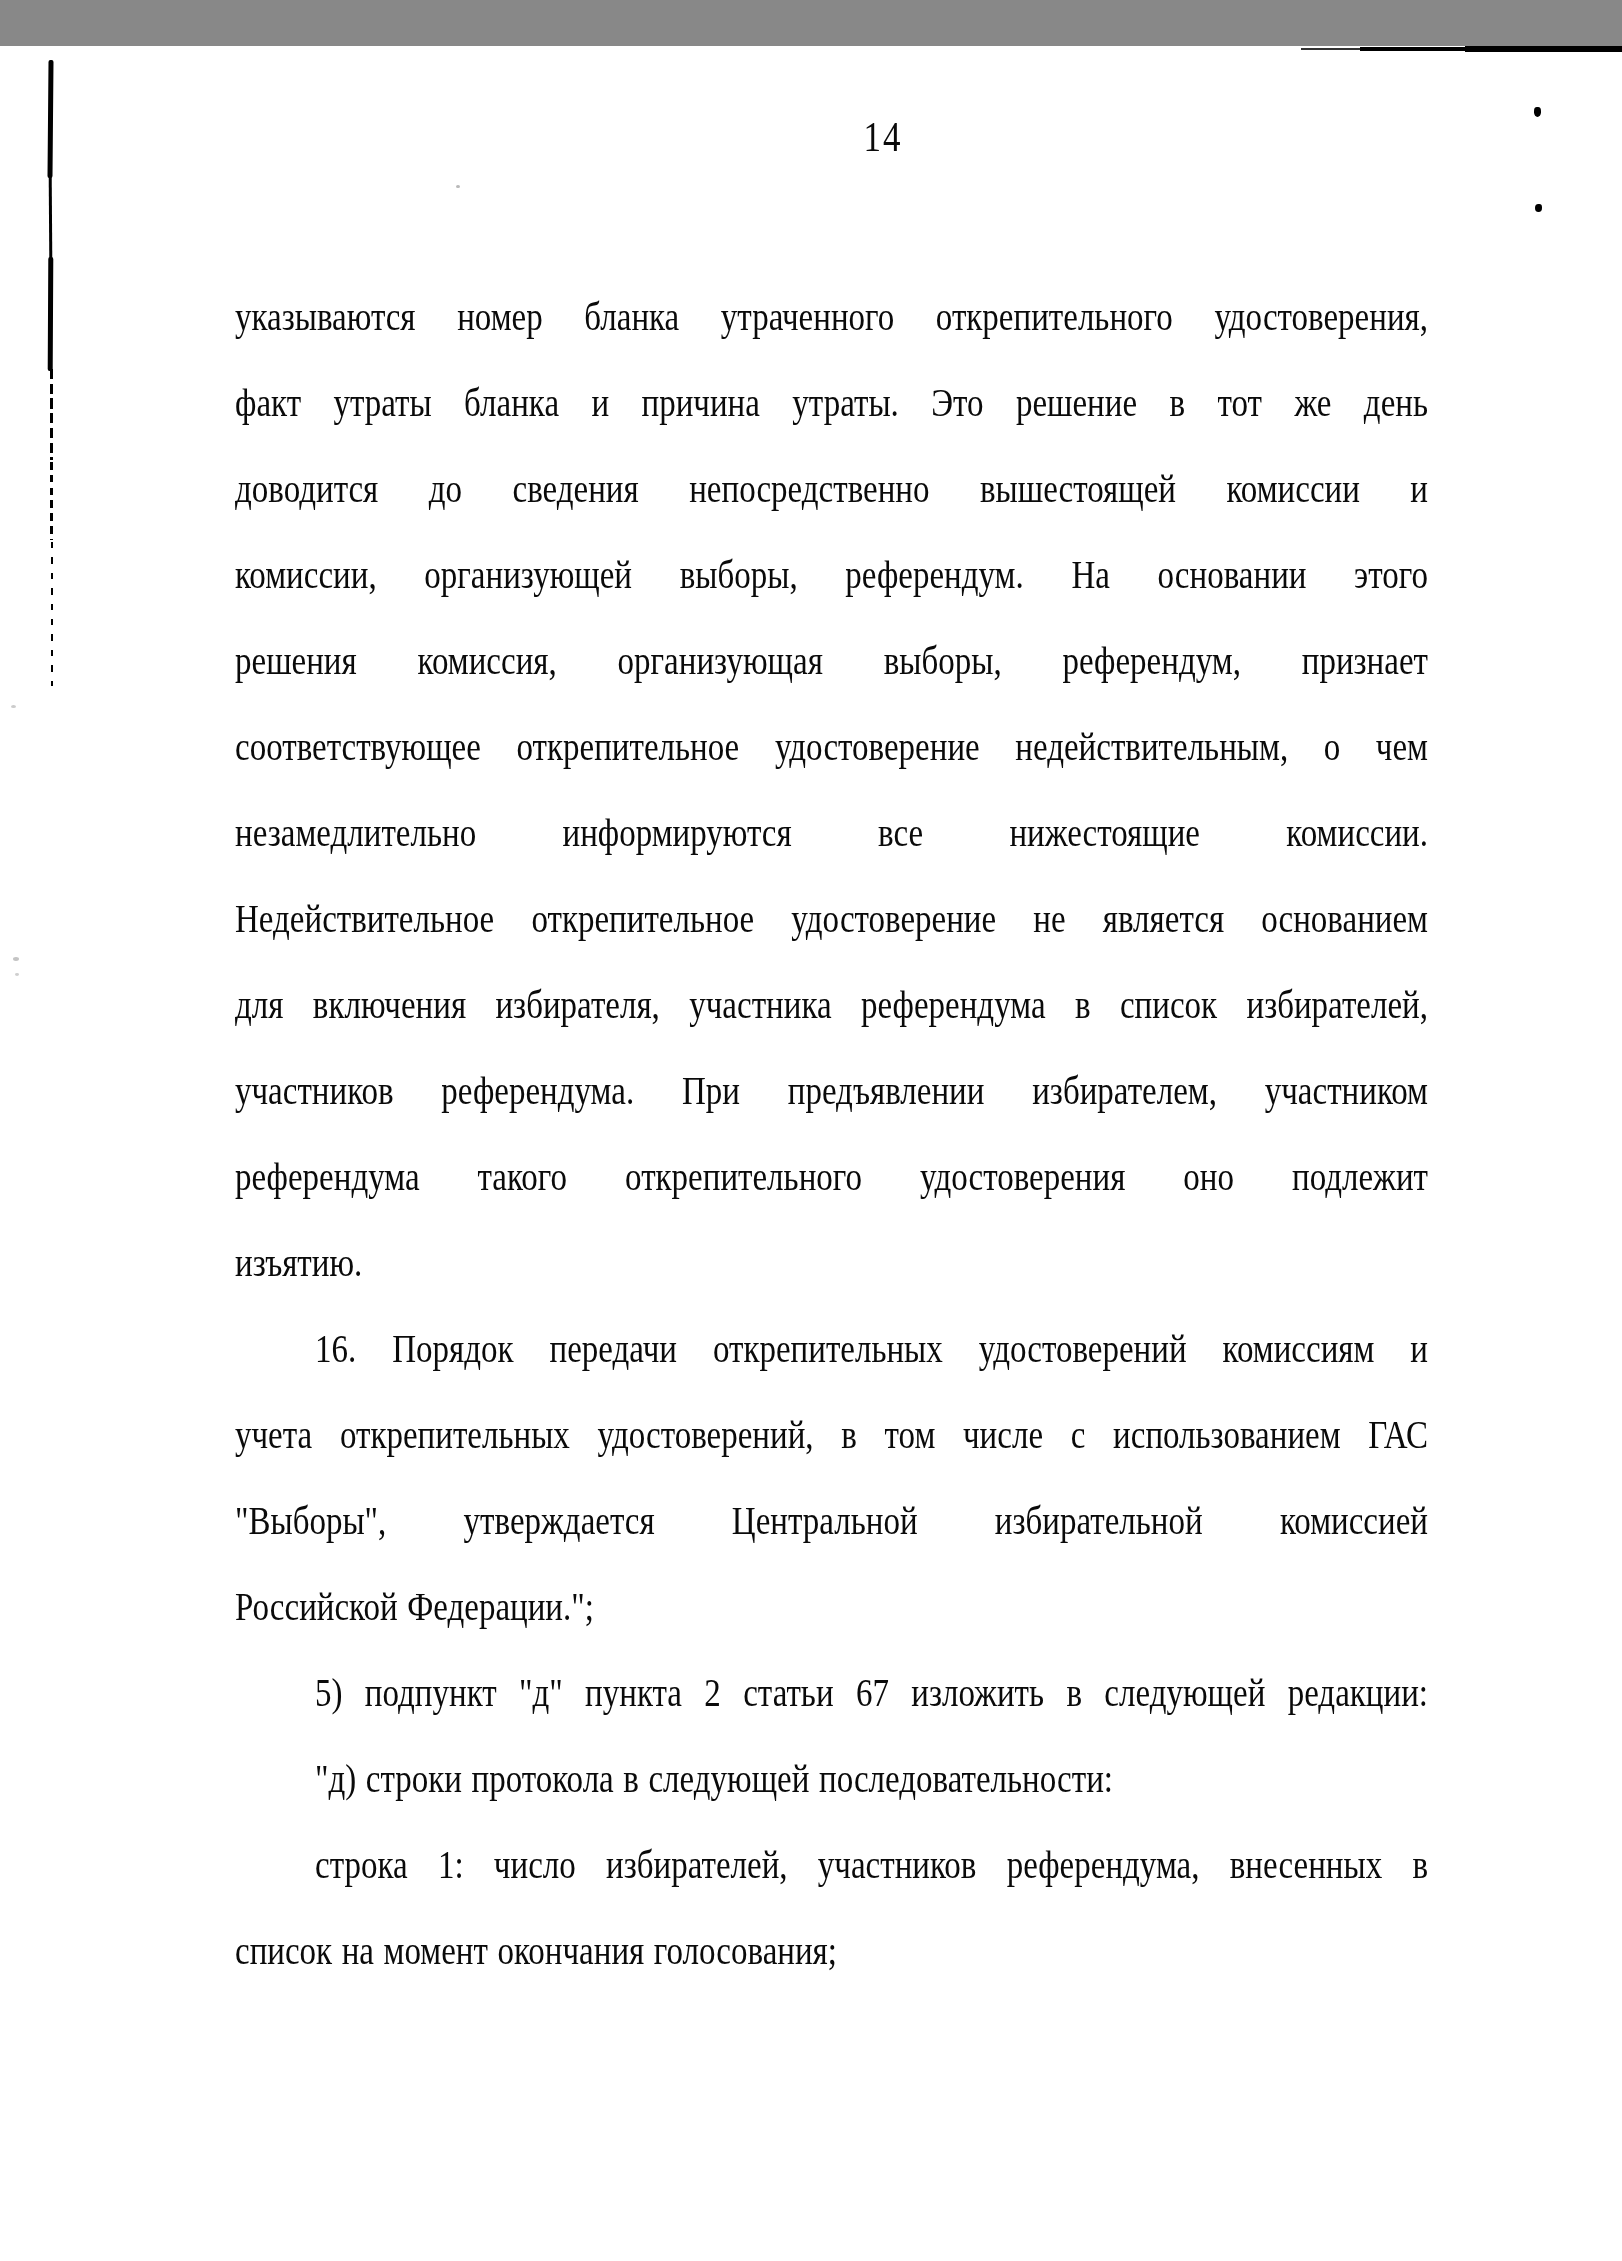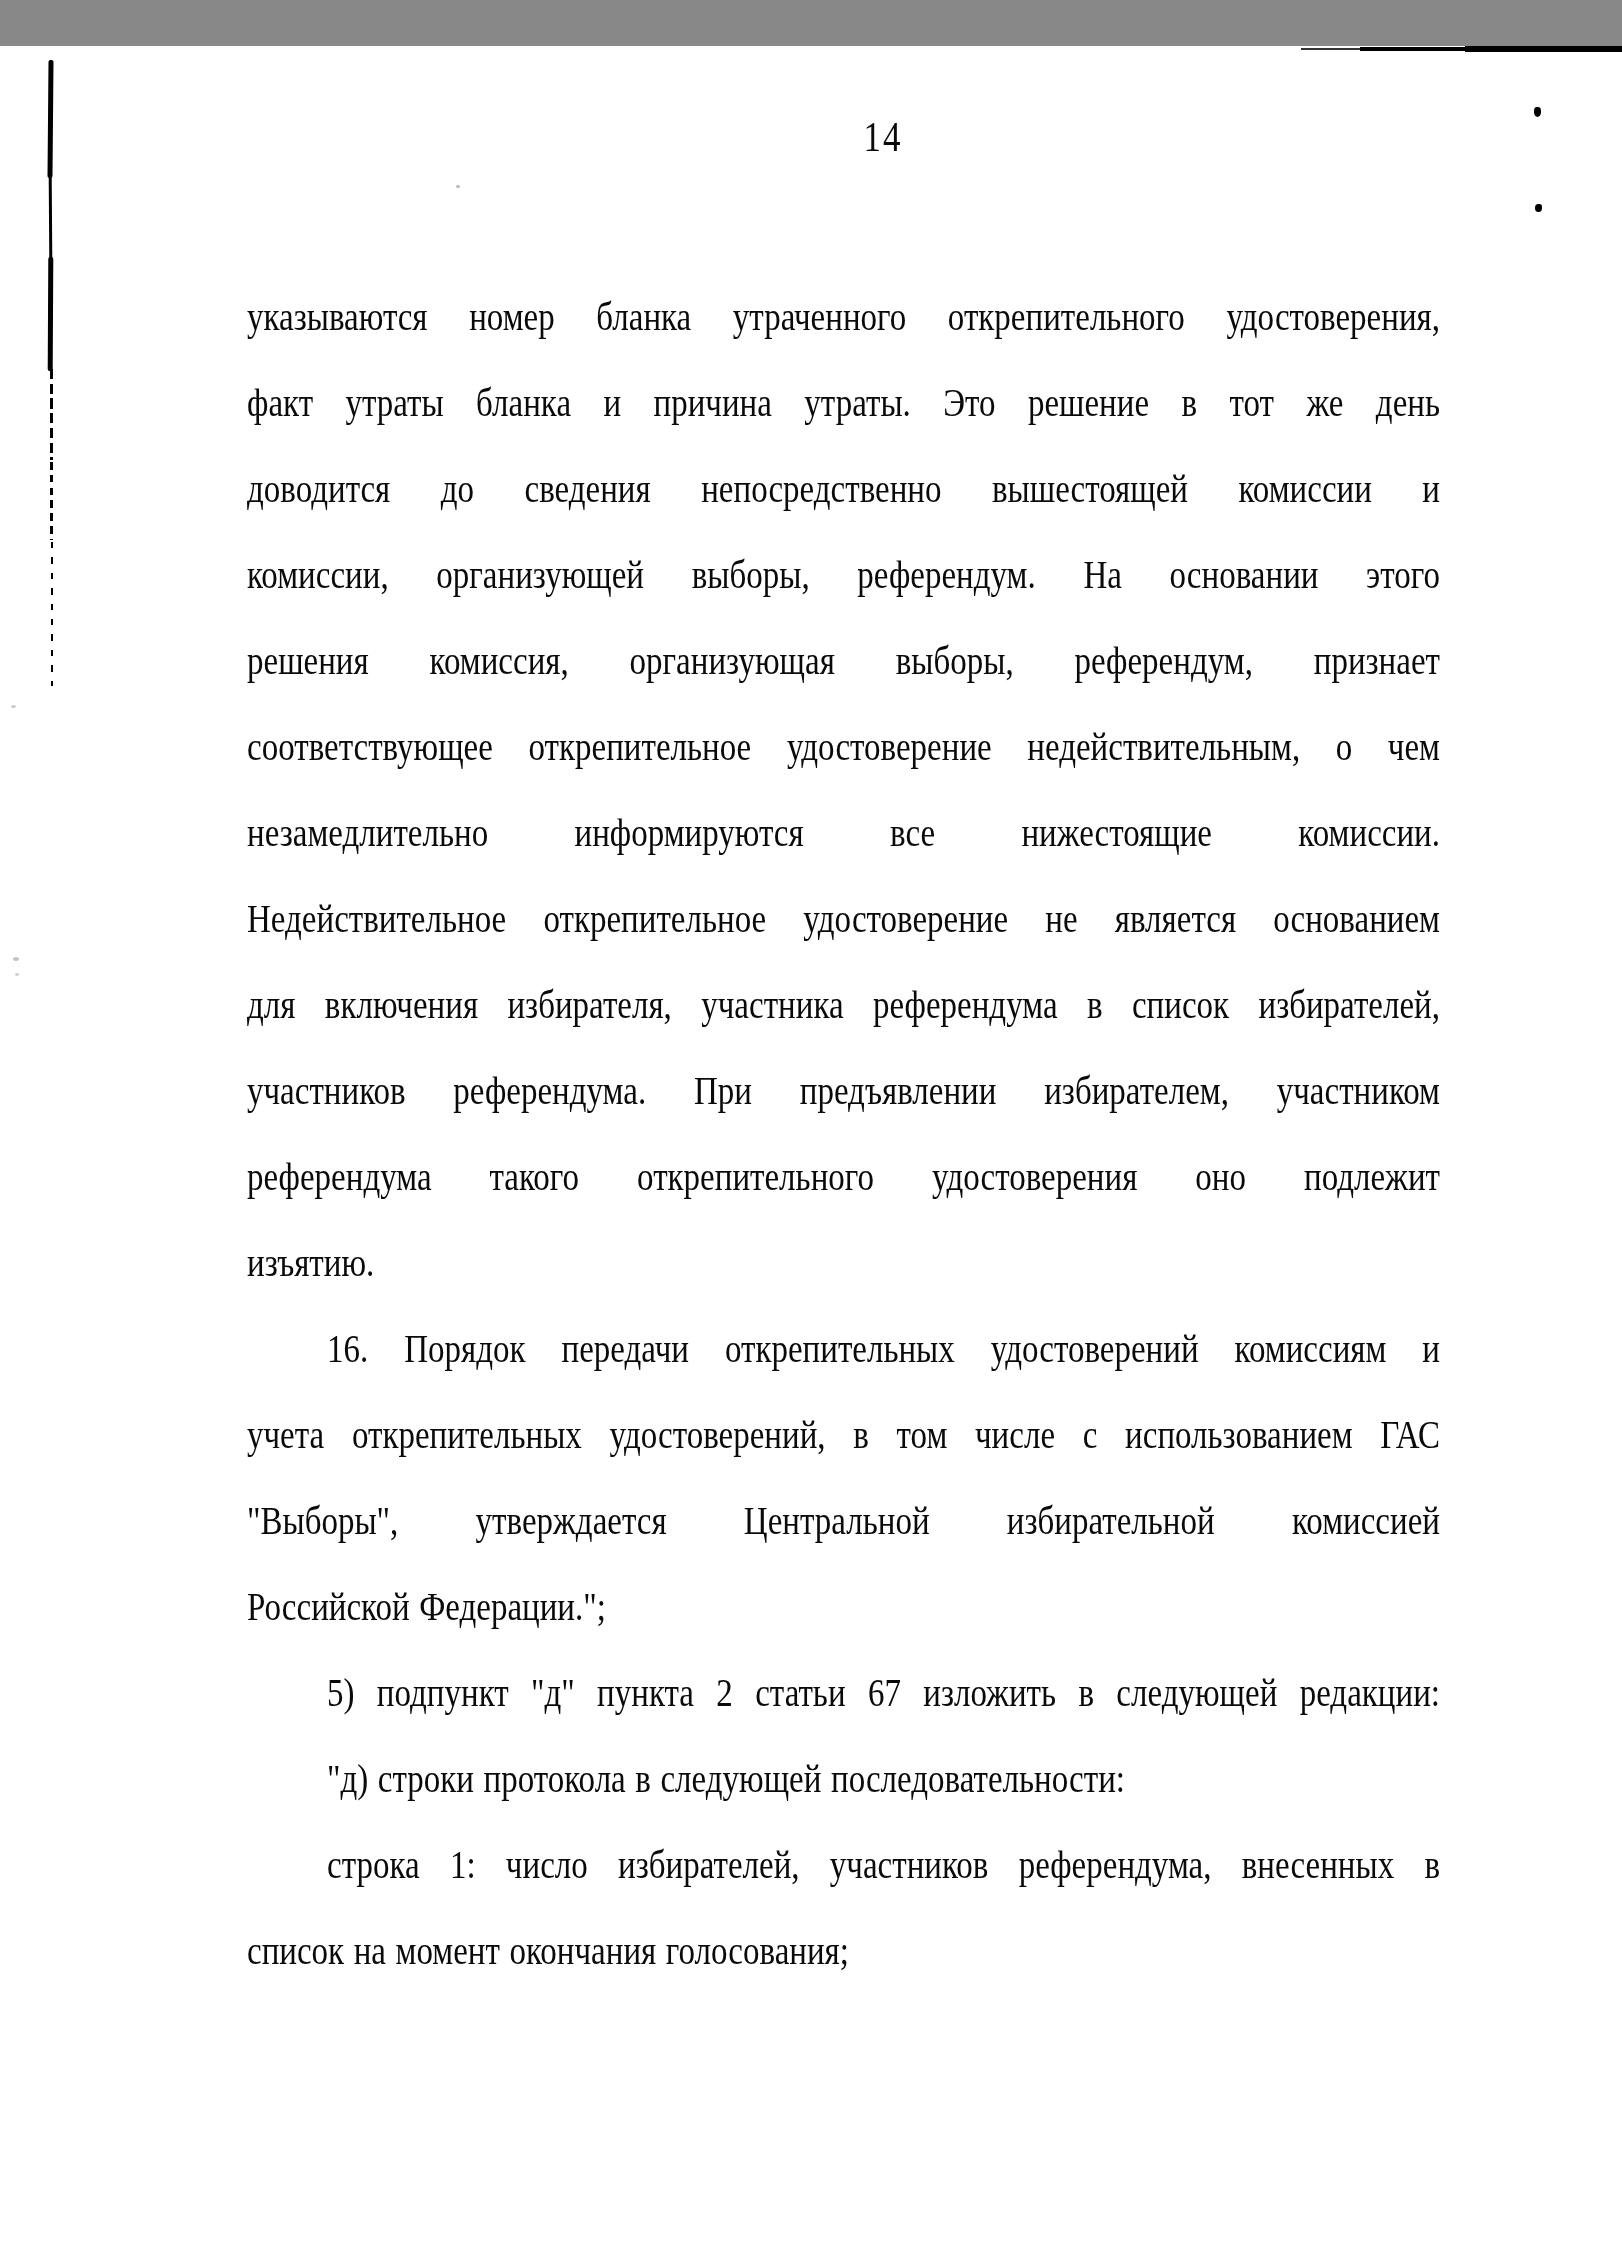--- a/index.html
+++ b/index.html
@@ -18,21 +18,21 @@
     left:838px;top:72px;width:90px;
     font-size:35px;
     text-align:center;
     letter-spacing:1.9px;
     transform:scaleY(1.22);
     color:#0a0a0a;
   }
   
   .doc{
     position:absolute;
-    left:247px;top:228px;
+    left:235px;top:228px;
     width:1193px;
   }
   .ln{
     height:86px;
     line-height:86px;
     font-size:33px;
     white-space:normal;
     text-align:justify;
     text-align-last:justify;
     transform:scaleY(1.22);

